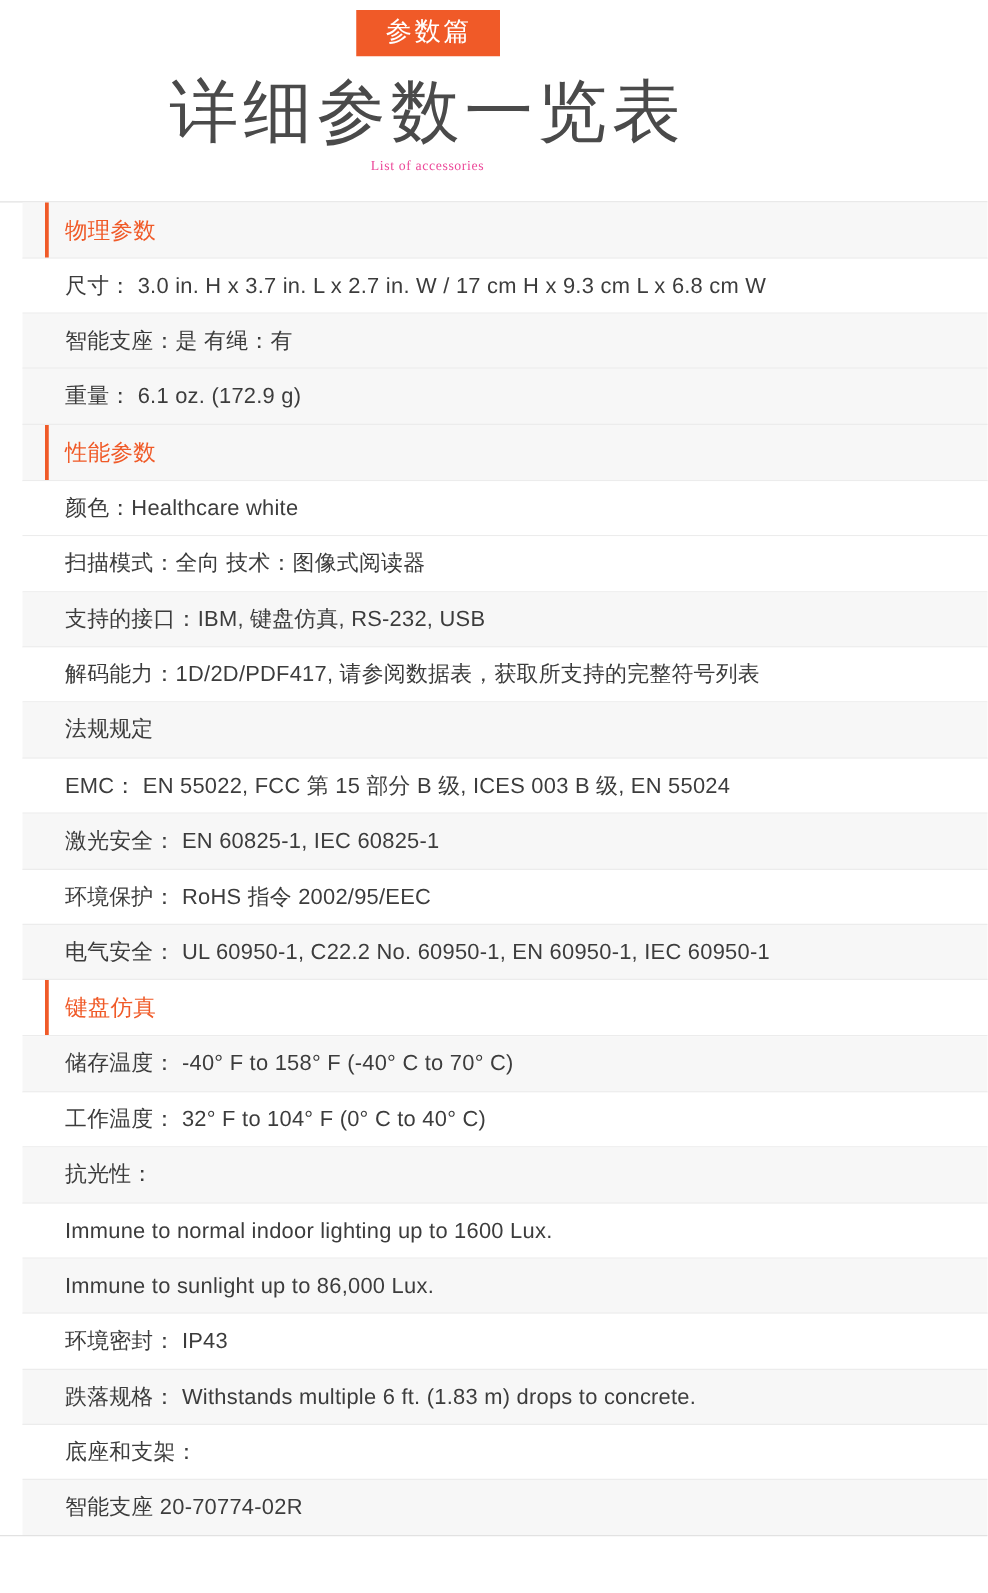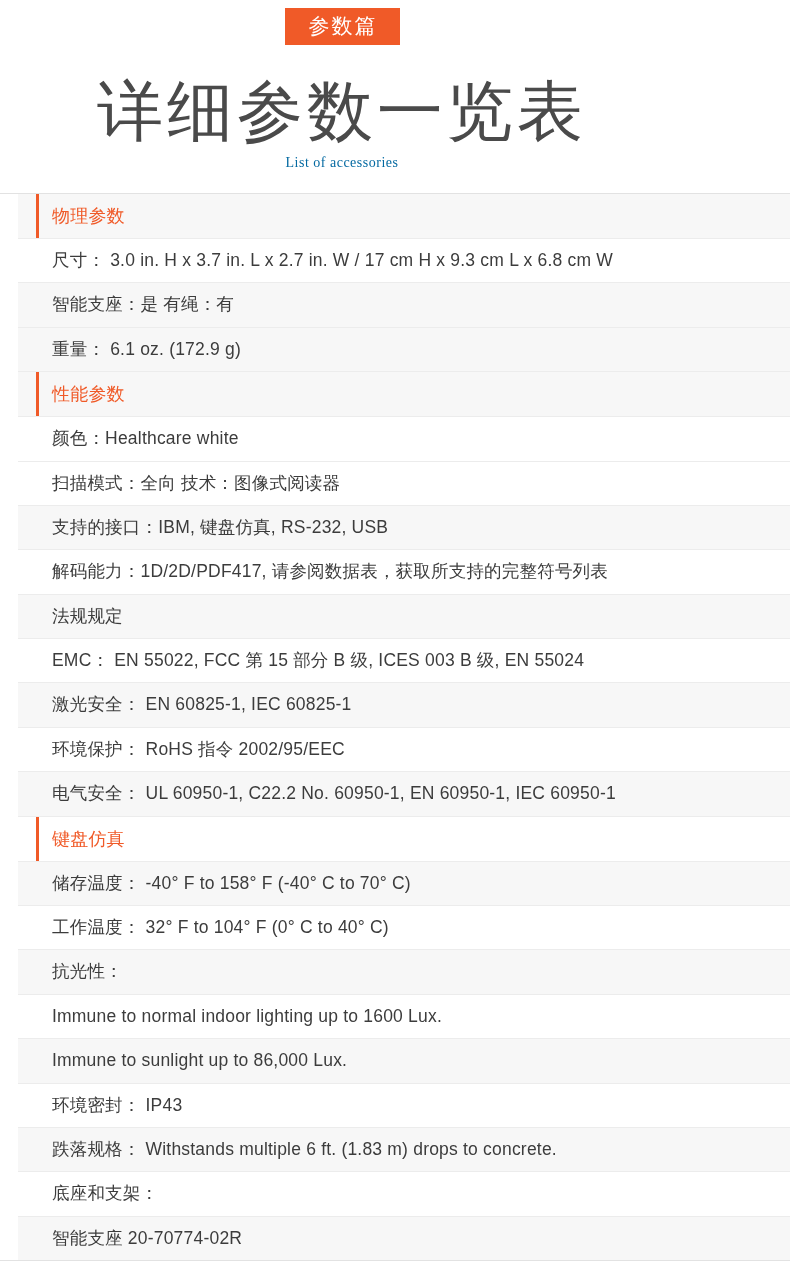--- a/index.html
+++ b/index.html
@@ -30,33 +30,33 @@
     display: inline-block;
     background: #f05a28;
     color: #ffffff;
     font-size: 21px;
     letter-spacing: 2px;
     padding: 7px 22px 9px 24px;
     line-height: 1;
     font-weight: normal;
   }
   .main-title {
-    margin-top: 30px;
-    font-size: 66px;
+    margin-top: 14px;
+    font-size: 55px;
     letter-spacing: 4px;
     color: #4a4a4a;
     font-weight: normal;
     line-height: 1.12;
     font-family: "Liberation Sans", sans-serif;
     text-align: center;
   }
   .sub-title {
     margin-top: 6px;
-    font-size: 14px;
-    color: #0369a1;
+    font-size: 11px;
+    color: #ec4899;
     font-family: "Liberation Serif", serif;
     letter-spacing: 0.5px;
   }
 
   
   .spec-table {
     margin-top: 22px;
     border-top: 1px solid #e2e2e2;
     border-bottom: 1px solid #e2e2e2;
     width: 790px;

